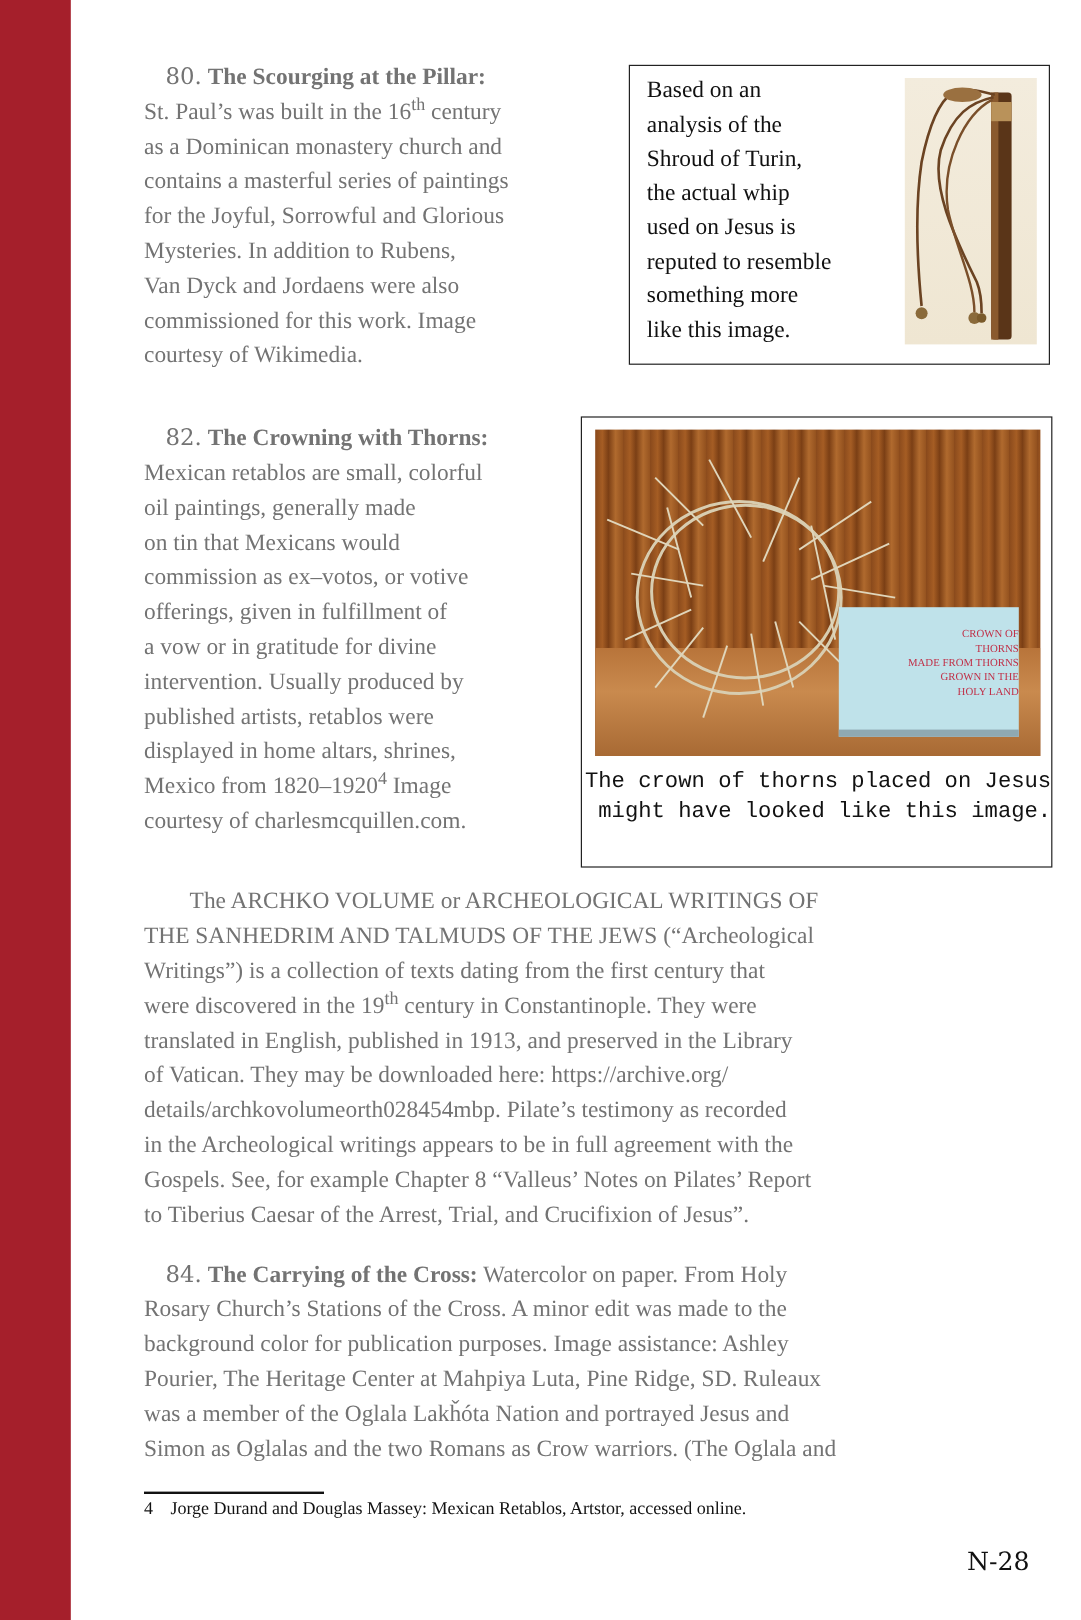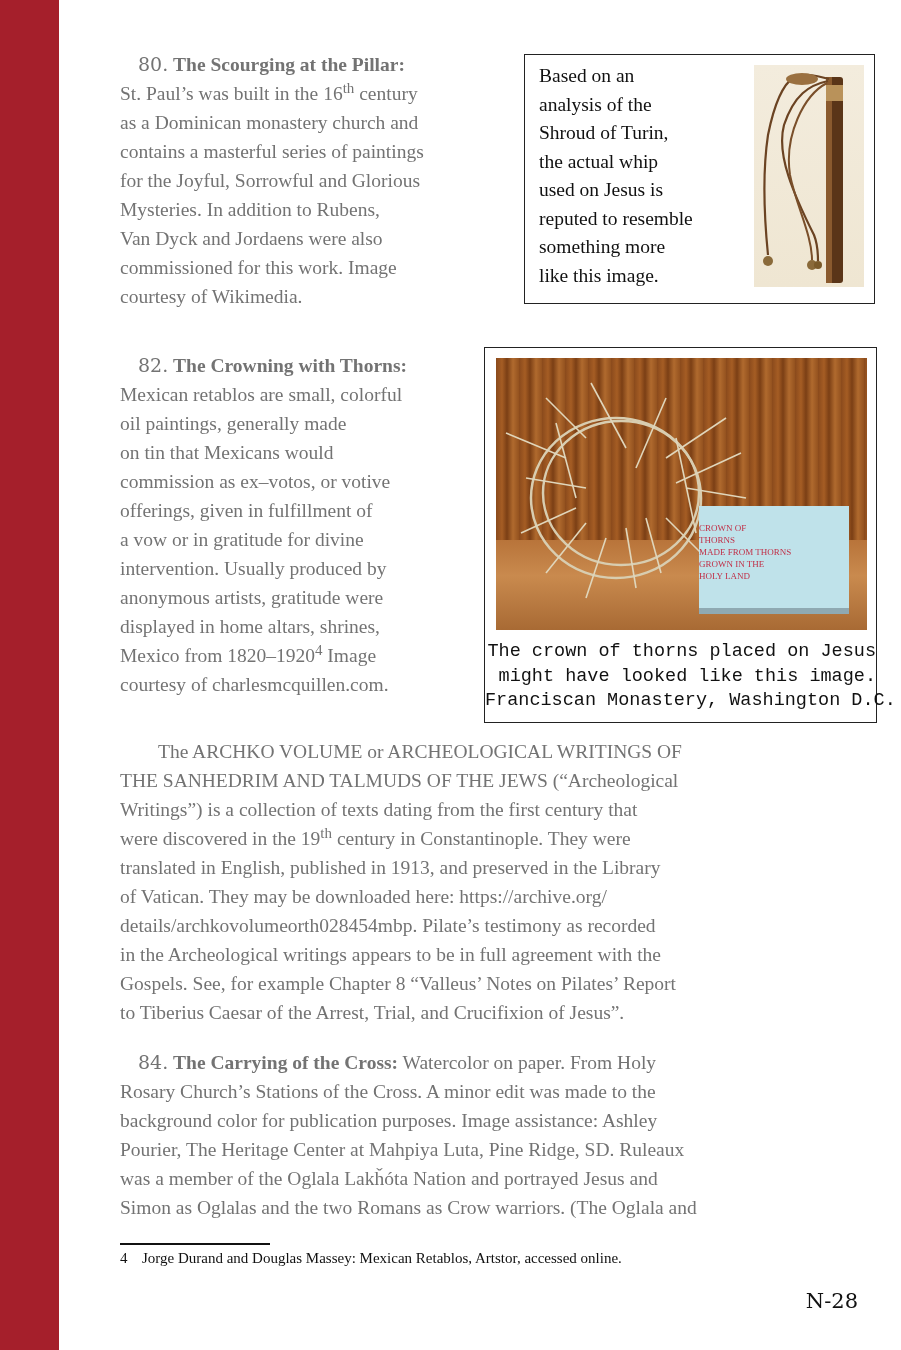--- a/index.html
+++ b/index.html
@@ -22,21 +22,21 @@
   .whip-text { position: absolute; left: 14px; top: 7px; font-size: 19.5px; line-height: 28.5px; font-family: "Liberation Serif", serif; }
   .whip-img { position: absolute; left: 229px; top: 10px; width: 110px; height: 222px; background: linear-gradient(180deg,#f3ecdd,#efe6d2); overflow: hidden; }
 
   #p82 { left: 120px; top: 339px; width: 360px; margin-top: 12px; }
   #p82 .line:first-child { padding-left: 18px; }
 
   .crown-box { position: absolute; left: 484px; top: 347px; width: 393px; height: 376px; border: 1.5px solid #222; box-sizing: border-box; }
   .crown-img { position: absolute; left: 11px; top: 10px; width: 371px; height: 272px; overflow: hidden;
     background: repeating-linear-gradient(90deg, #8a4a1c 0px, #a55d24 6px, #7b3f15 11px, #b06a2e 17px, #94521f 23px); }
   .crown-img .shelf { position: absolute; left: 0; bottom: 0; width: 100%; height: 90px; background: linear-gradient(180deg,#b8743a,#c98a4e 40%,#a86a34); }
-  .crown-img .card { position: absolute; left: 203px; top: 148px; width: 150px; height: 108px; background: #bfe2ea; border-bottom: 6px solid #8fa9b2; text-align: left; color: #c03048; font-size: 9px; line-height: 12px; padding-top: 16px; box-sizing: border-box; font-family: "Liberation Serif", serif; }
+  .crown-img .card { position: absolute; left: 203px; top: 148px; width: 150px; height: 108px; background: #bfe2ea; border-bottom: 6px solid #8fa9b2; text-align: right; color: #c03048; font-size: 9px; line-height: 12px; padding-top: 16px; box-sizing: border-box; font-family: "Liberation Serif", serif; }
   .crown-caption { position: absolute; left: 0; top: 292px; width: 100%; text-align: right; font-size: 18.5px; line-height: 24.5px; font-family: Liberation Mono, monospace; }
 
   #pArchko { left: 120px; top: 737px; width: 720px; font-family: "Liberation Sans Narrow", "Liberation Serif", serif; }
   #pArchko .line:first-child { padding-left: 38px; }
 
   #p84 { left: 120px; top: 1048px; width: 720px; }
   #p84 .line:first-child { padding-left: 18px; }
 
   .fn-rule { position: absolute; left: 120px; top: 1243px; width: 150px; height: 2px; background: #111; }
   .footnote { position: absolute; left: 120px; top: 1248px; font-size: 15px; line-height: 20px; font-family: "Liberation Serif", serif; white-space: nowrap; }
@@ -89,21 +89,21 @@
 
 <div class="para" id="p82">
   <span class="line"><span class="num">82.</span> <b>The Crowning with Thorns:</b></span>
   <span class="line">Mexican retablos are small, colorful</span>
   <span class="line">oil paintings, generally made</span>
   <span class="line">on tin that Mexicans would</span>
   <span class="line">commission as ex–votos, or votive</span>
   <span class="line">offerings, given in fulfillment of</span>
   <span class="line">a vow or in gratitude for divine</span>
   <span class="line">intervention.  Usually produced by</span>
-  <span class="line">anonymous artists, gratitude were</span>
+  <span class="line">published artists, retablos were</span>
   <span class="line">displayed in home altars, shrines,</span>
   <span class="line"><span>Mexico from 1820–1920</span><sup>4</sup><span>  Image</span></span>
   <span class="line">courtesy of charlesmcquillen.com.</span>
 </div>
 
 <div class="crown-box">
   <div class="crown-img">
     <div class="shelf"></div>
     <svg width="371" height="272" viewBox="0 0 371 272" style="position:absolute;left:0;top:0">
       <g stroke="#d8cdb0" stroke-width="2.5" fill="none">
@@ -133,21 +133,20 @@
       <div>CROWN OF</div>
       <div>THORNS</div>
       <div>MADE FROM THORNS</div>
       <div>GROWN IN THE</div>
       <div>HOLY LAND</div>
     </div>
   </div>
   <div class="crown-caption">
     <span class="line">The crown of thorns placed on Jesus</span>
     <span class="line">might have looked like this image.</span>
-    <span class="line">Franciscan Monastery, Washington D.C.</span>
   </div>
 </div>
 
 <div class="para" id="pArchko">
   <span class="line">The ARCHKO VOLUME or ARCHEOLOGICAL WRITINGS OF</span>
   <span class="line">THE SANHEDRIM AND TALMUDS OF THE JEWS (“Archeological</span>
   <span class="line">Writings”) is a collection of texts dating from the first century that</span>
   <span class="line"><span>were discovered in the 19</span><sup>th</sup><span> century in Constantinople.  They were</span></span>
   <span class="line">translated in English, published in 1913, and preserved in the Library</span>
   <span class="line">of Vatican.  They may be downloaded here: https://archive.org/</span>

